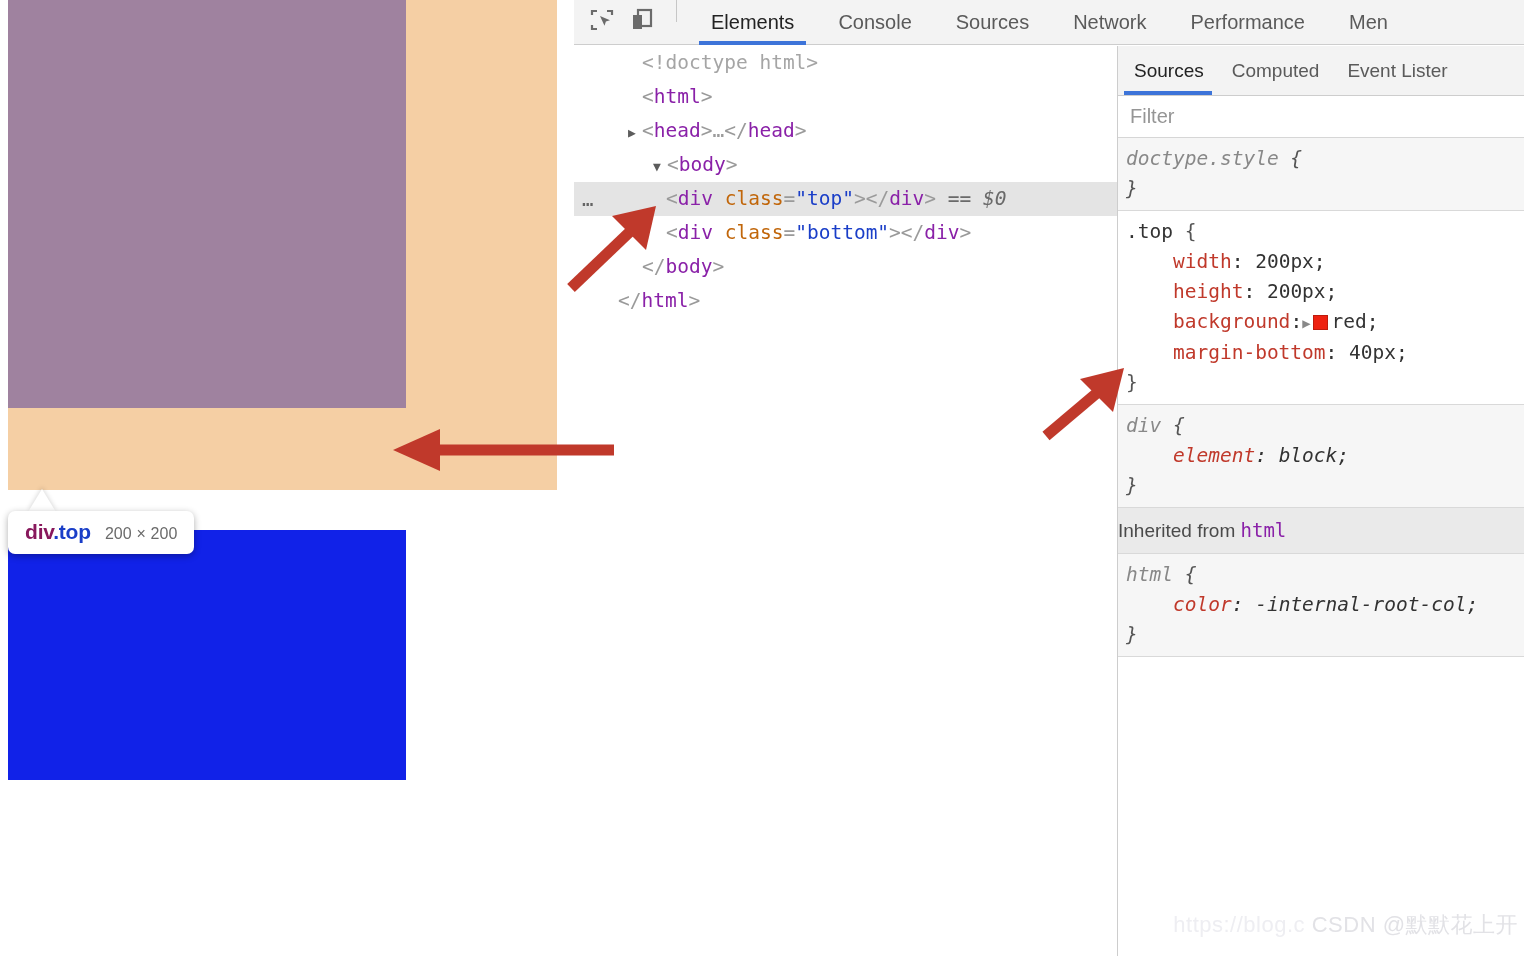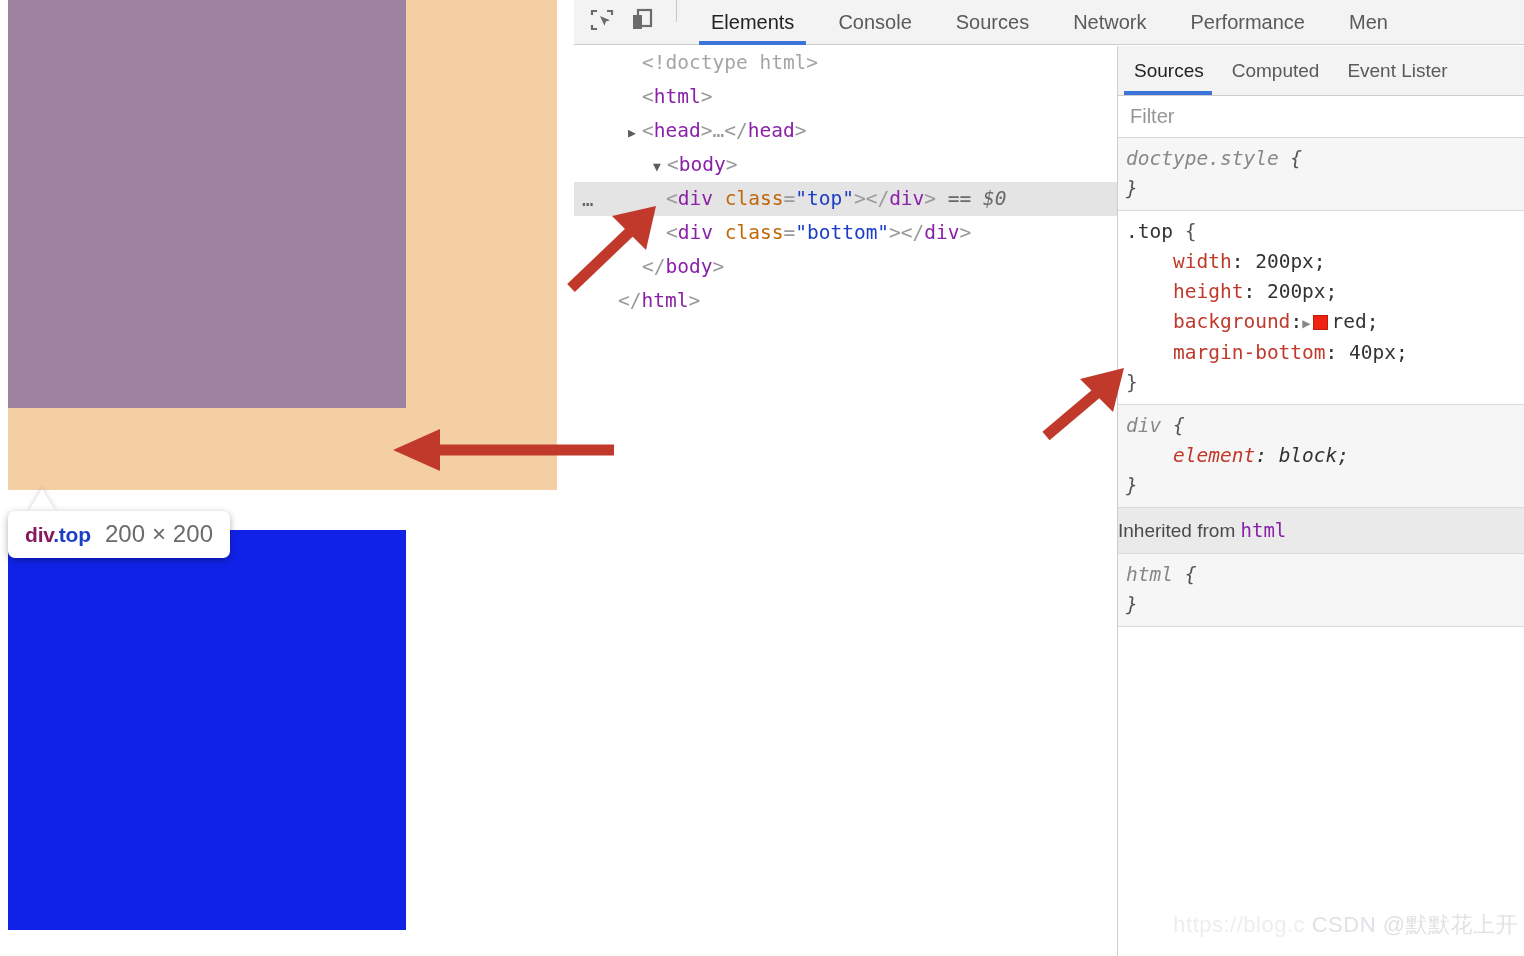--- a/index.html
+++ b/index.html
@@ -5,21 +5,21 @@
   * { box-sizing: border-box; margin: 0; padding: 0; }
   html, body {
     width: 1524px; height: 956px;
     background: #ffffff;
     font-family: "Liberation Sans", sans-serif;
     overflow: hidden;
   }
   #root { position: relative; width: 1524px; height: 956px; background: #fff; }
 
   
-  .viewport { position: absolute; left: 0; top: 0; width: 574px; height: 956px; background: #fff; overflow: hidden; }
+  .viewport { position: absolute; left: 0; top: 0; width: 574px; height: 780px; background: #fff; overflow: hidden; }
 
   .hl-margin {           
     position: absolute; left: 8px; top: 0px; width: 549px; height: 490px;
     background: #f5cfa4;
   }
   .hl-content {          
     position: absolute; left: 8px; top: 0px; width: 398px; height: 408px;
     background: #9f829f;
   }
   .blue-box {            
@@ -32,21 +32,21 @@
     position: absolute; left: 8px; top: 511px;
     background: #ffffff; border-radius: 7px;
     box-shadow: 0 2px 7px rgba(0,0,0,.32);
     padding: 9px 17px 10px 17px;
     display: flex; align-items: baseline; gap: 14px;
     white-space: nowrap;
   }
   .tooltip .tag { font-size: 21px; font-weight: bold; letter-spacing: -.2px; }
   .tooltip .tag .t-el { color: #88185c; }
   .tooltip .tag .t-cls { color: #1a3ec8; }
-  .tooltip .dims { font-size: 24px; color: #6b6b6b; letter-spacing: .1px; }
+  .tooltip .dims { font-size: 16px; color: #6b6b6b; letter-spacing: .1px; }
   .tooltip-arrow {
     position: absolute; left: 28px; top: 489px;
     width: 0; height: 0;
     border-left: 14px solid transparent;
     border-right: 14px solid transparent;
     border-bottom: 23px solid #ffffff;
     filter: drop-shadow(0 -2px 2px rgba(0,0,0,.14));
   }
 
   
@@ -222,21 +222,21 @@
         <div class="stab">Event Lister</div>
       </div>
       <div class="filter-bar">
         <input class="filter-input" type="text" placeholder="Filter" value="" style="">
       </div>
       <div id="rules-list">
           <div class="rule greyed"><div><span class="sel-grey">doctype.style</span><span class="brace"> {</span></div><div class="brace">}</div></div>
           <div class="rule"><div><span class="sel">.top</span><span class="brace"> {</span></div><div><span class="prop">    width</span><span class="val">:</span><span class="val"> 200px;</span></div><div><span class="prop">    height</span><span class="val">:</span><span class="val"> 200px;</span></div><div><span class="prop">    background</span><span class="val">:</span><span class="swatch-arrow">▶</span><span class="swatch" style="background: rgb(238, 34, 17);"></span><span class="val">red;</span></div><div><span class="prop">    margin-bottom</span><span class="val">:</span><span class="val"> 40px;</span></div><div class="brace">}</div></div>
           <div class="rule greyed"><div><span class="sel-grey">div</span><span class="brace"> {</span></div><div><span class="prop">    element</span><span class="val">:</span><span class="val"> block;</span></div><div class="brace">}</div></div>
           <div class="rule inherited-head"><span>Inherited from </span><span class="mono-inline">html</span></div>
-          <div class="rule greyed"><div><span class="sel-grey">html</span><span class="brace"> {</span></div><div class="brace">}</div></div>
+          <div class="rule greyed"><div><span class="sel-grey">html</span><span class="brace"> {</span></div><div><span class="prop">    color</span><span class="val">:</span><span class="val"> -internal-root-col;</span></div><div class="brace">}</div></div>
         </div>
     </div>
   </div>
 
   <svg class="annot">
 
     <g>
       <line x1="614" y1="450" x2="430" y2="450" stroke="#c0392b" stroke-width="11"></line>
       <polygon points="393,450 440,429 440,471" fill="#c0392b"></polygon>
     </g>

